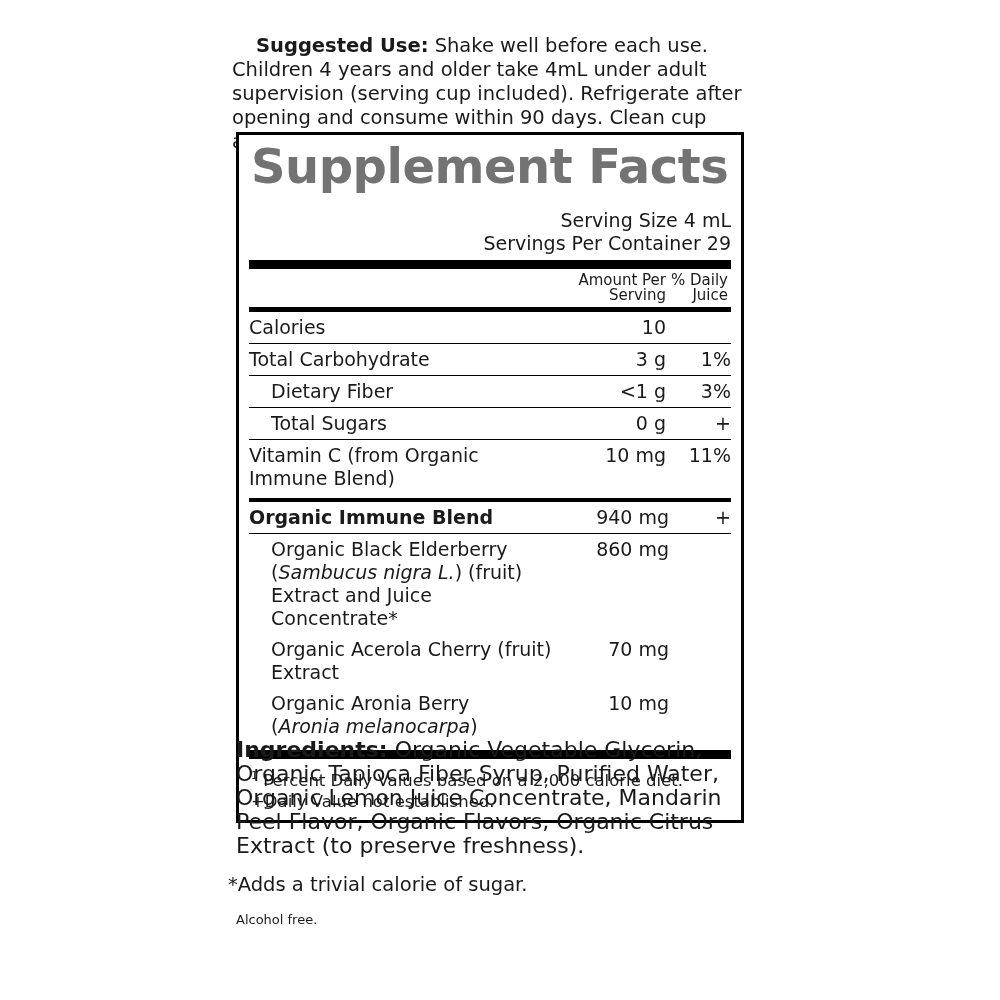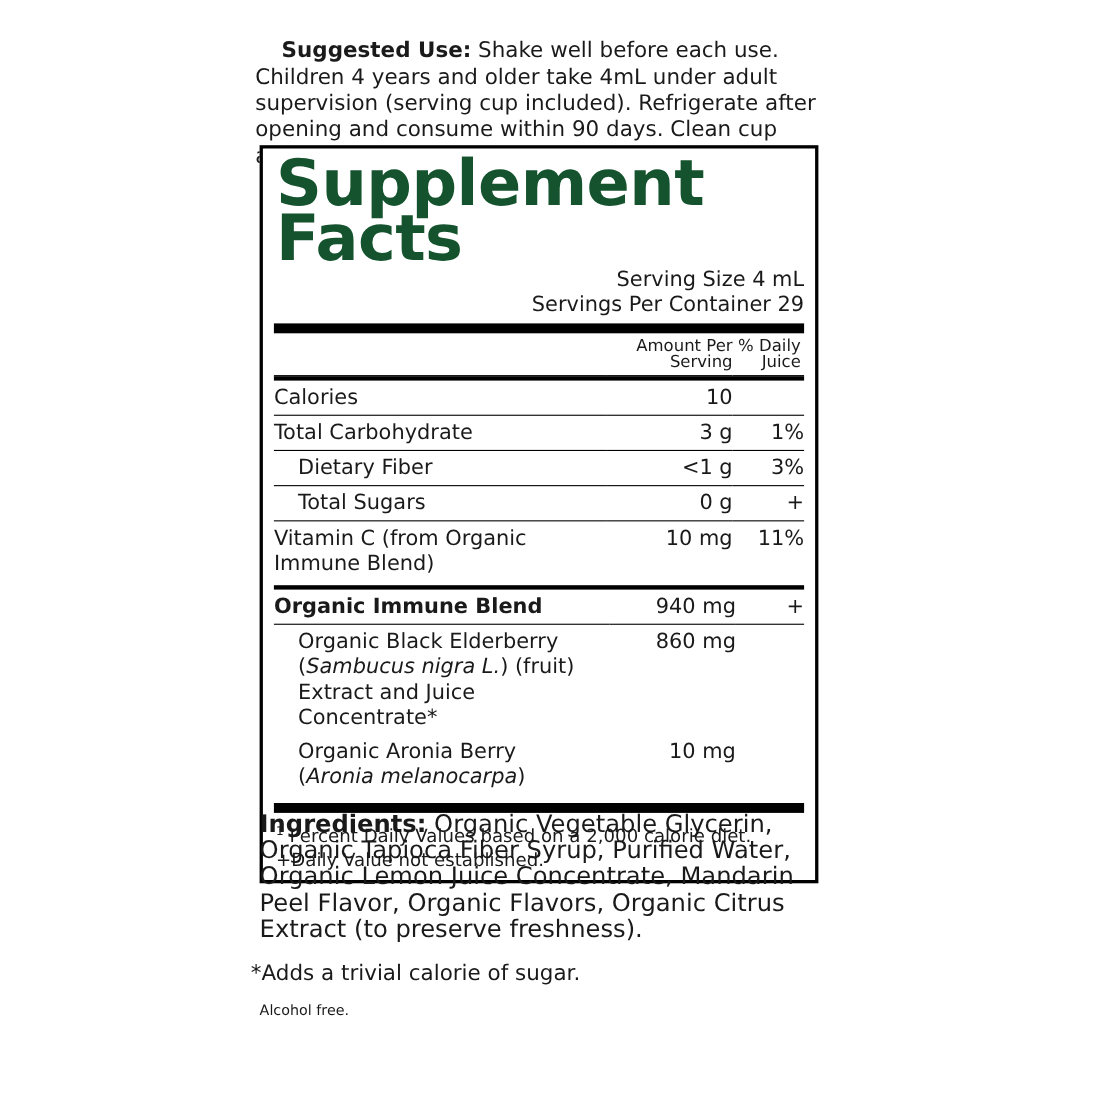--- a/index.html
+++ b/index.html
@@ -42,26 +42,26 @@
     position: absolute;
     left: 236px;
     top: 132px;
     width: 508px;
     border: 3px solid #000;
     box-sizing: border-box;
     background: #fff;
     padding: 0 10px 8px 10px;
   }
   .panel-title {
-    font-size: 58px;
+    font-size: 48px;
     font-weight: bold;
     letter-spacing: -0.5px;
     line-height: 50px;
-    margin: 6px 0 2px 2px;
-    color: #14532d;
+    margin: 6px 0 18px 2px;
+    color: #737373;
   }
   .serving-line {
     font-size: 19px;
     line-height: 23px;
     margin-left: 2px;
     text-align: right;
   }
   .rule-thick {
     height: 9px;
     background: #000;
@@ -226,20 +226,27 @@
       </tr>
       <tr class="no-line">
         <td class="label indent1">
           <span>Organic Black Elderberry</span><br>(<span class="ital">Sambucus nigra L.</span><span>) (fruit) Extract and Juice Concentrate*</span>
         </td>
         <td class="amount">860 mg</td>
         <td class="dv"></td>
       </tr>
       <tr class="no-line">
         <td class="label indent1">
+          <span>Organic Acerola Cherry (fruit) Extract</span>
+        </td>
+        <td class="amount">70 mg</td>
+        <td class="dv"></td>
+      </tr>
+      <tr class="no-line">
+        <td class="label indent1">
           <span>Organic Aronia Berry</span><br>(<span class="ital">Aronia melanocarpa</span><span>)</span>
         </td>
         <td class="amount">10 mg</td>
         <td class="dv"></td>
       </tr>
     </tbody>
       </table>
 
     <div class="rule-thick" style="margin-top:8px;"></div>
 

